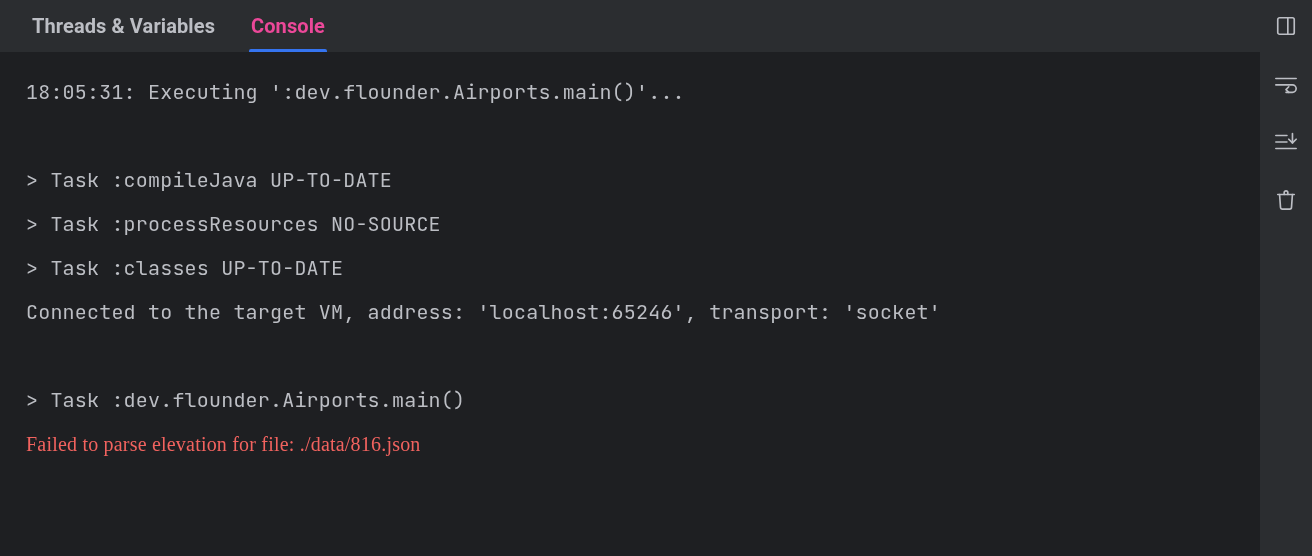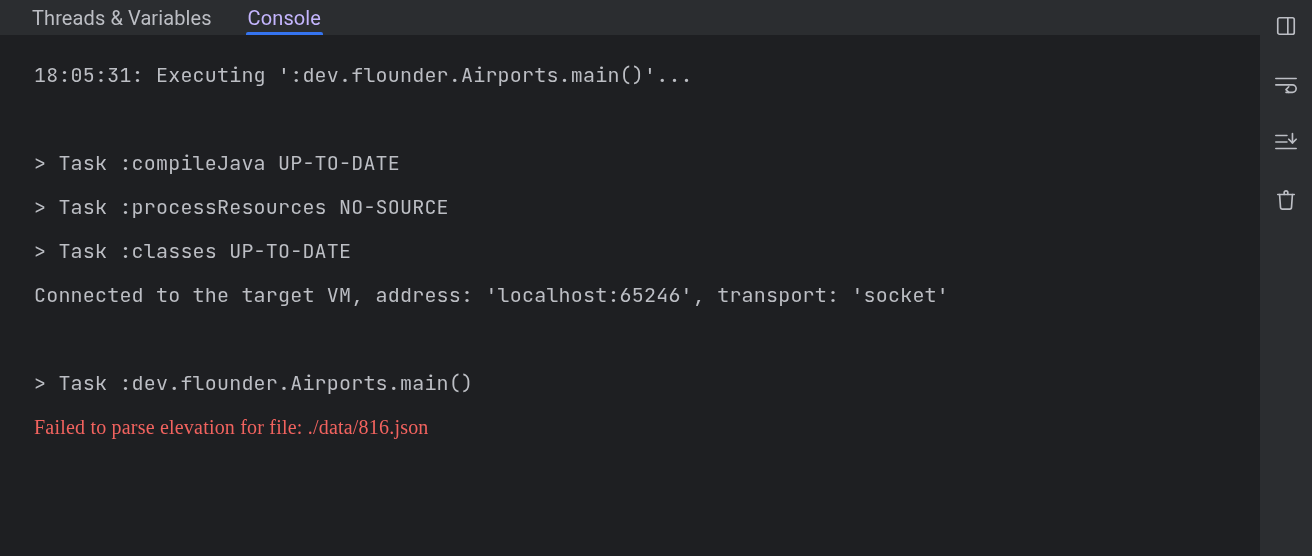--- a/index.html
+++ b/index.html
@@ -16,53 +16,54 @@
     width: 100%;
     height: 100%;
   }
   .main {
     flex: 1;
     display: flex;
     flex-direction: column;
     min-width: 0;
   }
   .tabbar {
-    height: 35px;
+    height: 52px;
     background: #2b2d30;
     display: flex;
     align-items: stretch;
     padding-left: 14px;
+    font-weight: bold;
   }
   .tab {
     display: flex;
     align-items: center;
     padding: 0 18px;
     font-size: 20px;
     color: #bcbec4;
     cursor: pointer;
     position: relative;
     letter-spacing: 0.1px;
   }
   .tab.active {
-    color: #c4b5fd;
+    color: #ec4899;
   }
   .tab.active::after {
     content: "";
     position: absolute;
     left: 16px;
     right: 16px;
     bottom: 0;
     height: 3px;
     background: #3574f0;
     border-radius: 2px 2px 0 0;
   }
   .console-area {
     flex: 1;
     background: #1e1f22;
-    padding: 18px 0 0 34px;
+    padding: 18px 0 0 26px;
     font-family: "JetBrains Mono", "SF Mono", ui-monospace, Menlo, Consolas, monospace;
     font-size: 20px;
     line-height: 44px;
     white-space: pre;
     color: #bcbec4;
     overflow: hidden;
     letter-spacing: 0.2px;
   }
   .console-area .err { color: #f2635f; font-family: Liberation Serif, serif; }
   .right-rail {

